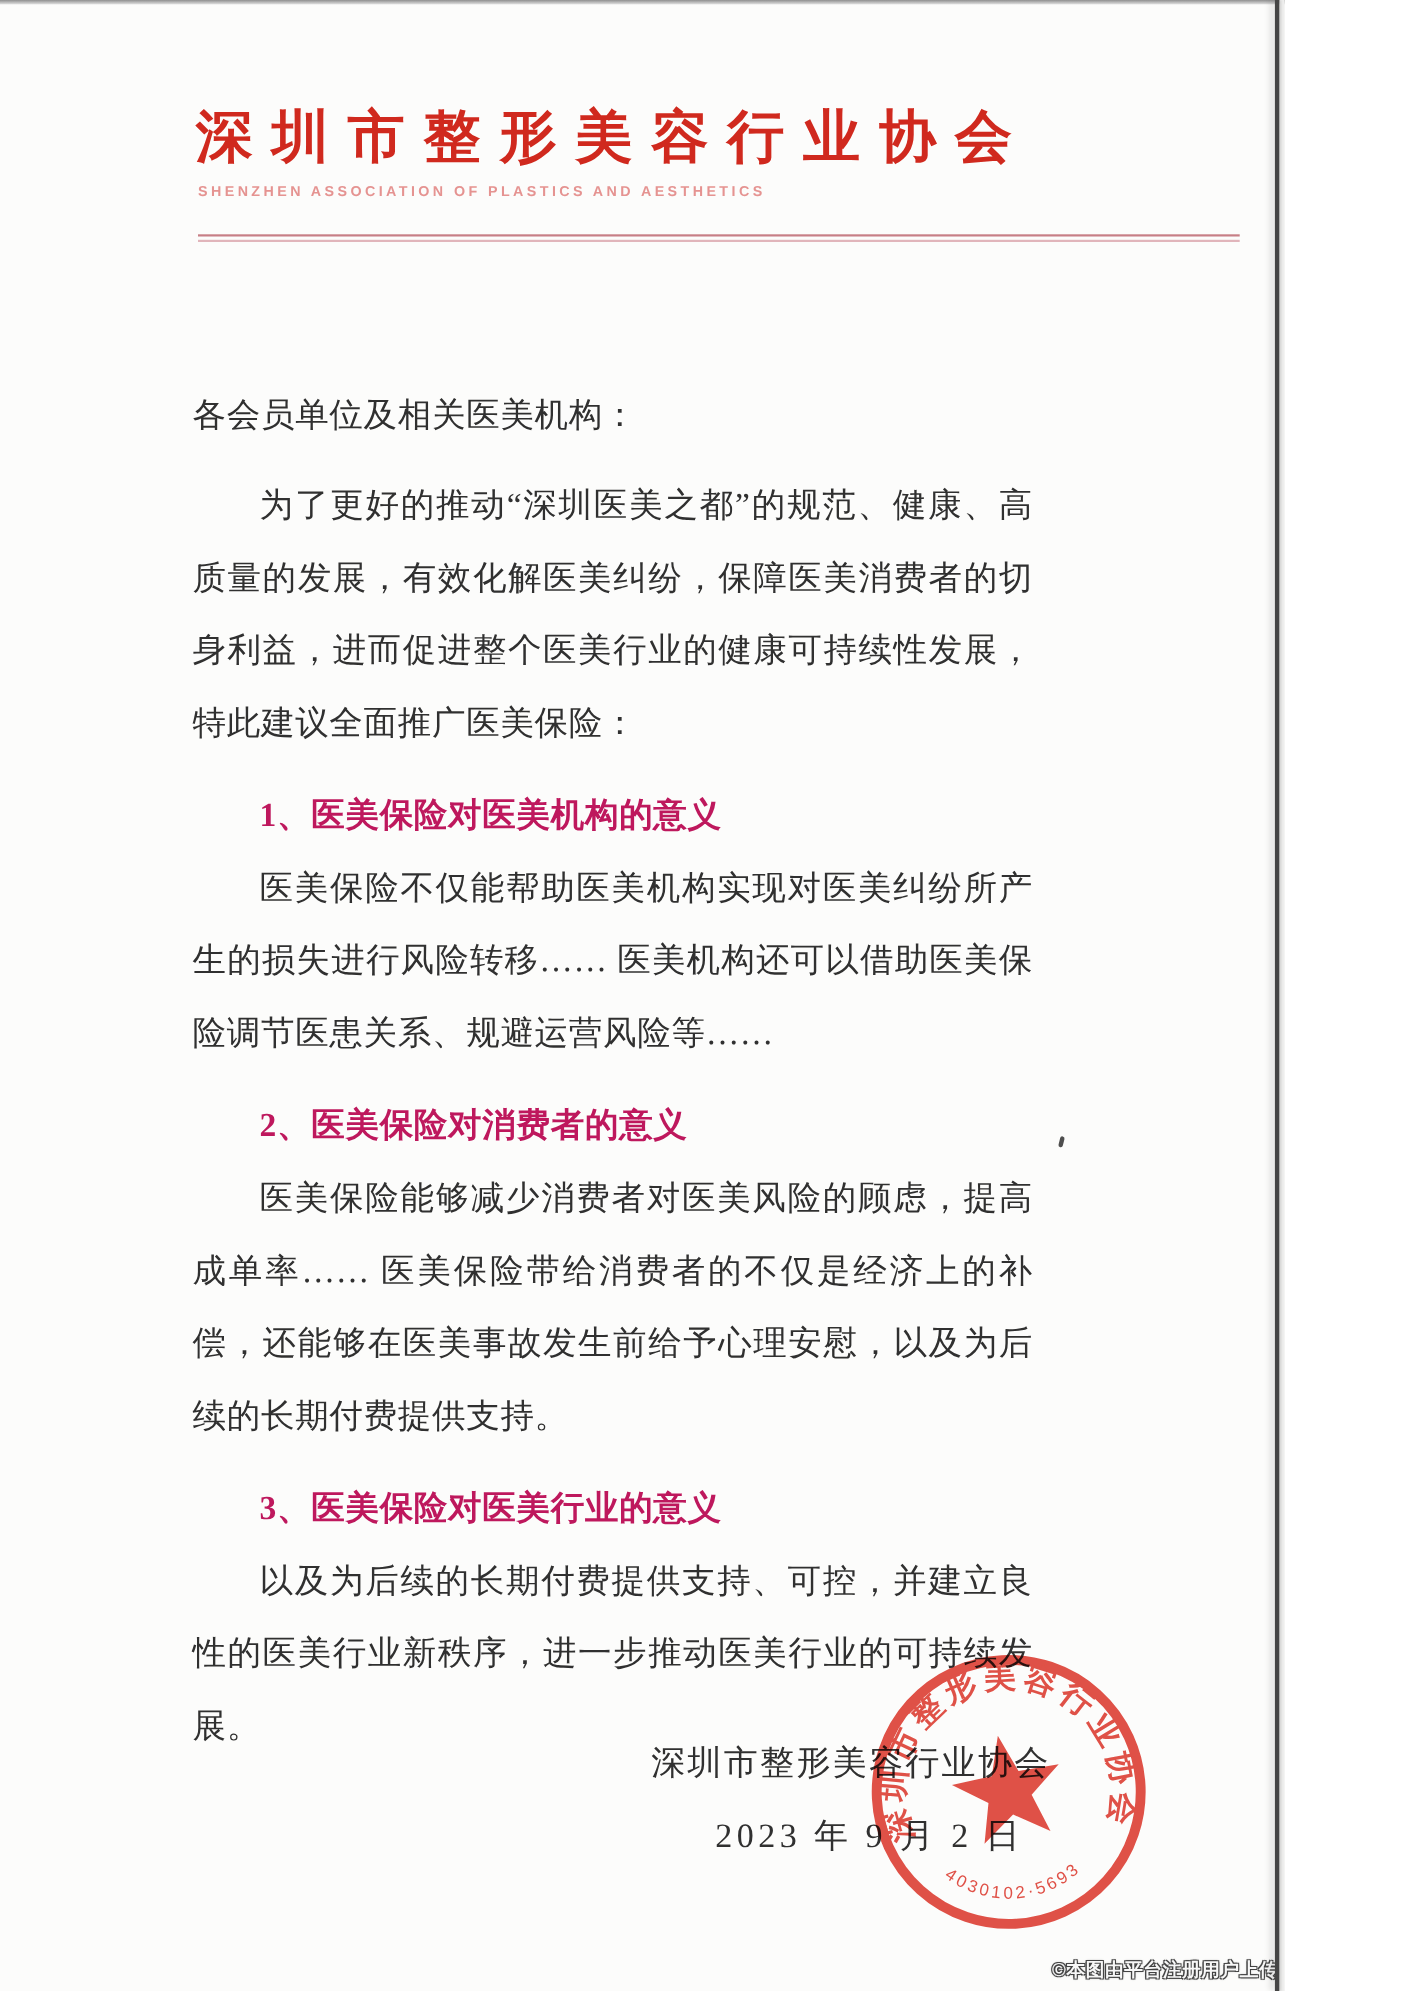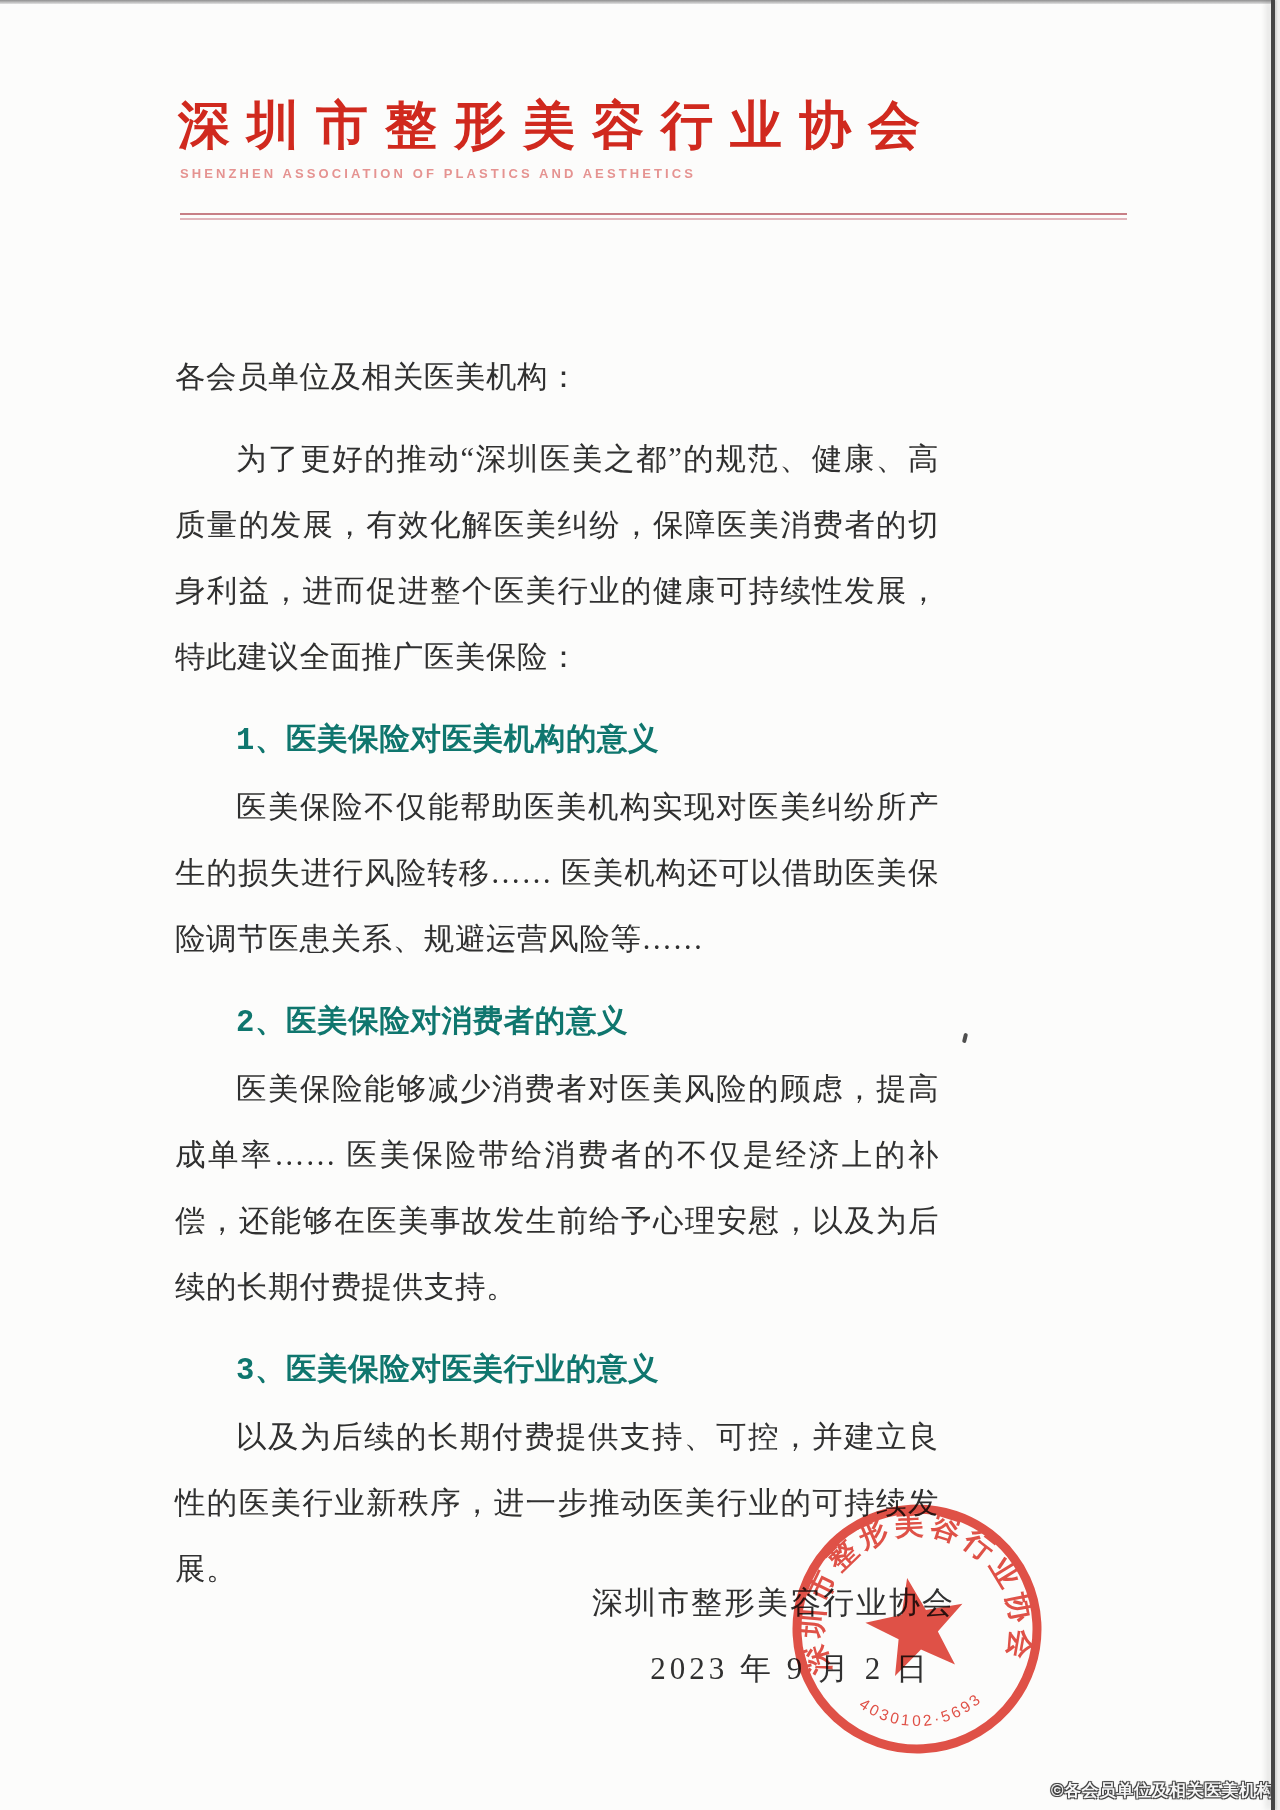--- a/index.html
+++ b/index.html
@@ -2,21 +2,21 @@
 <html><head>
 <meta charset="utf-8">
 <style>
   html,body{margin:0;padding:0;}
   body{
     width:1280px;height:1810px;
     font-family:"Liberation Serif", serif;
     background:#ffffff;
   }
   .page{
-    position:relative;width:1280px;height:1810px;
+    position:relative;width:1168px;height:1810px;
     background:#fcfcfb;overflow:hidden;
   }
   
   .scan-top-edge{
     position:absolute;top:0;left:0;width:1280px;height:4px;
     background:linear-gradient(#8f8f8f,#e2e2e2);
   }
   .scan-right-edge{
     position:absolute;top:0;right:5px;width:4px;height:1810px;
     background:#454545;
@@ -47,21 +47,21 @@
     letter-spacing:3px;line-height:52px;
   }
   
   .body-text{
     position:absolute;left:175px;top:344px;width:764px;
     font-size:30.5px;line-height:66px;letter-spacing:.6px;
     color:#303030;text-align:justify;
   }
   .salutation{margin:0;}
   .para{margin:16px 0 0 0;text-indent:2em;}
-  .sec-heading{margin:18px 0 0 0;text-indent:2em;font-weight:bold;color:#0f766e;font-family:Liberation Mono, monospace;}
+  .sec-heading{margin:18px 0 0 0;text-indent:2em;font-weight:bold;color:#be185d;}
   .sec-body{margin:0;text-indent:2em;}
   
   .signoff{
     position:absolute;left:0;top:1570px;width:955px;text-align:right;
     font-size:31px;color:#303030;line-height:66px;letter-spacing:2px;
   }
   .signoff .sig-date{padding-right:24px;letter-spacing:4px;}
   
   .seal{
     position:absolute;left:788px;top:1500px;width:258px;height:258px;
@@ -127,17 +127,17 @@
     <text font-family="Liberation Serif, serif" font-size="29" font-weight="bold" fill="#e04338" letter-spacing="5">
       <textPath href="#sealRingPath" startOffset="50%" text-anchor="middle">深圳市整形美容行业协会</textPath>
     </text>
     <text font-family="Liberation Sans, sans-serif" font-size="15.5" fill="#e04338" letter-spacing="3">
       <textPath href="#sealNumPath" startOffset="50%" text-anchor="middle">4030102·5693</textPath>
     </text>
   </svg>
 
   <div class="stray-mark"></div>
 
-  <div class="watermark">©各会员单位及相关医美机构</div>
+  <div class="watermark">©本图由平台注册用户上传</div>
 
   <div class="scan-right-pad"></div>
   <div class="scan-right-edge"></div>
 </div>
 
 </body></html>

